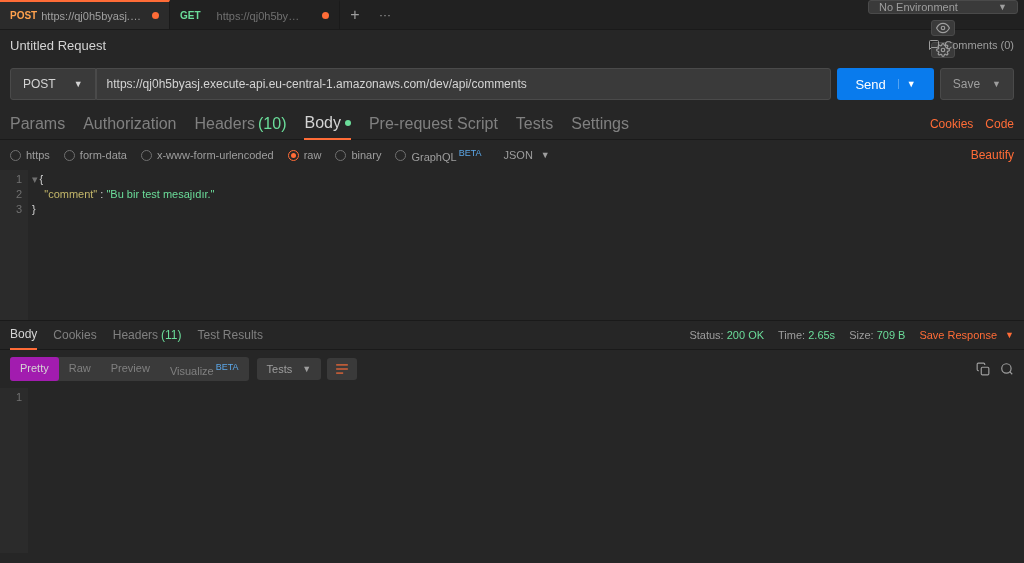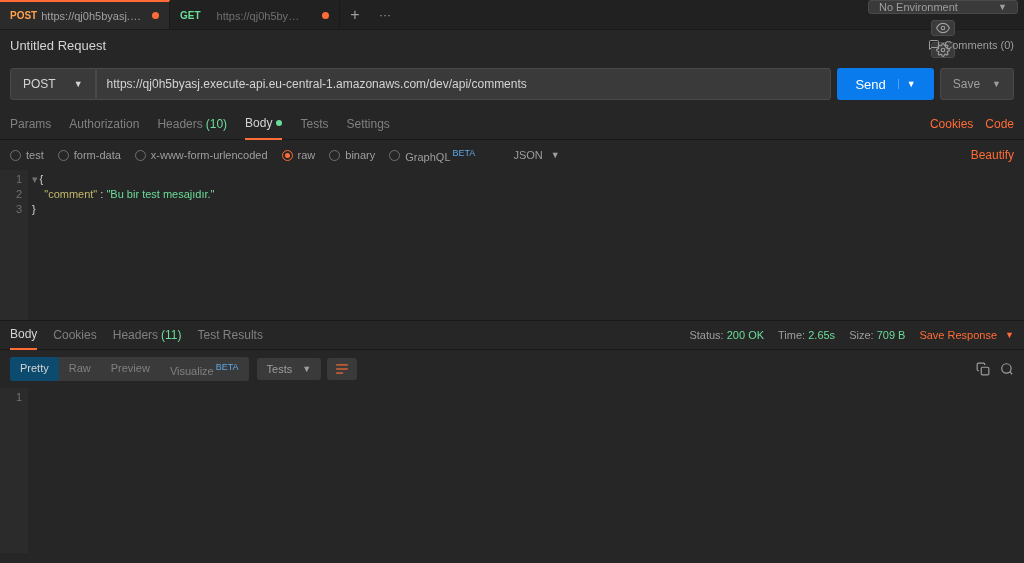--- a/index.html
+++ b/index.html
@@ -24,34 +24,34 @@
 .request-title { color: #d4d4d4; font-size: 13px; }
 .comments-link { color: #9e9e9e; font-size: 11px; display: flex; align-items: center; gap: 4px; cursor: pointer; }
 .url-row { display: flex; padding: 8px 10px; gap: 6px; }
 .method-select { background: #3a3a3a; border: 1px solid #4a4a4a; border-radius: 3px 0 0 3px; padding: 0 12px; height: 32px; display: flex; align-items: center; cursor: pointer; color: #d4d4d4; font-size: 12px; gap: 14px; }
 .url-input { flex: 1; background: #3a3a3a; border: 1px solid #4a4a4a; border-radius: 0 3px 3px 0; padding: 0 10px; height: 32px; color: #d4d4d4; font-size: 12px; outline: none; margin-left: -6px; }
 .send-btn { background: #097bed; color: #fff; border: none; border-radius: 3px; height: 32px; padding: 0 18px; font-size: 13px; cursor: pointer; display: flex; align-items: center; gap: 8px; }
 .send-btn .arrow { border-left: 1px solid rgba(255,255,255,0.3); padding-left: 8px; }
 .save-btn { background: #3a3a3a; border: 1px solid #4a4a4a; border-radius: 3px; height: 32px; padding: 0 12px; color: #9e9e9e; cursor: pointer; display: flex; align-items: center; gap: 8px; font-size: 12px; }
 .req-tabs-row { display: flex; align-items: center; justify-content: space-between; padding: 0 10px; height: 32px; border-bottom: 1px solid #1a1a1a; }
 .req-tabs { display: flex; gap: 18px; }
-.req-tab { color: #808080; cursor: pointer; height: 32px; display: flex; align-items: center; font-size: 12px; }
+.req-tab { color: #808080; cursor: pointer; height: 32px; display: flex; align-items: center; font-size: 16px; }
 .req-tab.active { color: #d4d4d4; border-bottom: 2px solid #ff6c37; }
 .count { color: #6bdd9a; margin-left: 3px; }
 .green-dot { width: 6px; height: 6px; border-radius: 50%; background: #6bdd9a; margin-left: 4px; display: inline-block; }
 .req-right { display: flex; gap: 12px; }
 .link-or { color: #ff6c37; cursor: pointer; font-size: 12px; }
 .body-type-row { display: flex; align-items: center; justify-content: space-between; padding: 6px 10px; height: 30px; }
 .radio-group { display: flex; gap: 14px; align-items: center; }
 .radio-opt { display: flex; align-items: center; gap: 5px; cursor: pointer; font-size: 11px; color: #9e9e9e; }
 .radio-circle { width: 11px; height: 11px; border-radius: 50%; border: 1px solid #707070; position: relative; }
 .radio-circle.checked { border-color: #ff6c37; }
 .radio-circle.checked::after { content: ''; position: absolute; width: 5px; height: 5px; background: #ff6c37; border-radius: 50%; top: 2px; left: 2px; }
 .beta { color: #5ba7e8; font-size: 9px; margin-left: 2px; vertical-align: super; }
-.format-select { color: #9e9e9e; cursor: pointer; font-size: 11px; display: flex; align-items: center; gap: 4px; margin-left: 24px; text-align: center; }
+.format-select { color: #9e9e9e; cursor: pointer; font-size: 11px; display: flex; align-items: center; gap: 4px; margin-left: 8px; text-align: center; }
 .editor { background: #262626; font-family: monospace; font-size: 11px; display: flex; height: 150px; }
 .gutter { background: #2b2b2b; color: #707070; text-align: right; padding: 2px 6px; width: 28px; user-select: none; }
 .gutter div { line-height: 15px; }
 .code-area { padding: 2px 4px; flex: 1; }
 .code-line { line-height: 15px; white-space: pre; }
 .tok-brace { color: #d4d4d4; }
 .tok-key { color: #c4b76a; }
 .tok-str { color: #6bdd9a; }
 .tok-punc { color: #d4d4d4; }
 .fold { color: #707070; margin-right: 2px; }
@@ -59,21 +59,21 @@
 .resp-tabs { display: flex; gap: 16px; }
 .resp-tab { color: #808080; cursor: pointer; height: 30px; display: flex; align-items: center; font-size: 12px; }
 .resp-tab.active { color: #d4d4d4; border-bottom: 2px solid #ff6c37; }
 .resp-meta { display: flex; gap: 14px; align-items: center; font-size: 11px; }
 .meta-item { color: #9e9e9e; }
 .meta-val { color: #6bdd9a; }
 .save-resp { color: #ff6c37; cursor: pointer; display: flex; align-items: center; gap: 4px; }
 .resp-toolbar { display: flex; align-items: center; justify-content: space-between; padding: 6px 10px; height: 38px; }
 .view-tabs { display: flex; background: #3a3a3a; border-radius: 3px; }
 .view-tab { padding: 5px 10px; cursor: pointer; font-size: 11px; color: #808080; }
-.view-tab.active { background: #0c4a6e; border-radius: 3px; color: #d4d4d4; }
+.view-tab.active { background: #a21caf; border-radius: 3px; color: #d4d4d4; }
 .text-select { background: #3a3a3a; border-radius: 3px; padding: 5px 10px; margin-left: 8px; cursor: pointer; font-size: 11px; display: inline-flex; align-items: center; gap: 6px; }
 .wrap-btn { background: #3a3a3a; border-radius: 3px; padding: 5px 8px; margin-left: 6px; cursor: pointer; color: #ff6c37; }
 .resp-right { display: flex; gap: 10px; }
 .resp-editor { display: flex; flex: 1; background: #262626; font-family: monospace; font-size: 11px; }
 .chev { font-size: 9px; margin-left: 4px; }
 svg { display: block; }
 </style>
 </head>
 <body>
 
@@ -143,34 +143,35 @@
     <div class="req-tab">Params</div>
     <div class="req-tab">Authorization</div>
     <div class="req-tab">
       <span>Headers</span>
       <span class="count">(10)</span>
     </div>
     <div class="req-tab active">
       <span>Body</span>
       <span class="green-dot"></span>
     </div>
+    <div class="req-tab">Pre-request Script</div>
     <div class="req-tab">Tests</div>
     <div class="req-tab">Settings</div>
   </div>
   <div class="req-right">
     <span class="link-or">Cookies</span>
     <span class="link-or">Code</span>
   </div>
 </div>
 
 <div class="body-type-row">
   <div class="radio-group">
     <div class="radio-opt">
         <span class="radio-circle"></span>
-        <span>test</span>
+        <span>https</span>
       </div>
     <div class="radio-opt">
         <span class="radio-circle"></span>
         <span>form-data</span>
       </div>
     <div class="radio-opt">
         <span class="radio-circle"></span>
         <span>x-www-form-urlencoded</span>
       </div>
     <div class="radio-opt">

